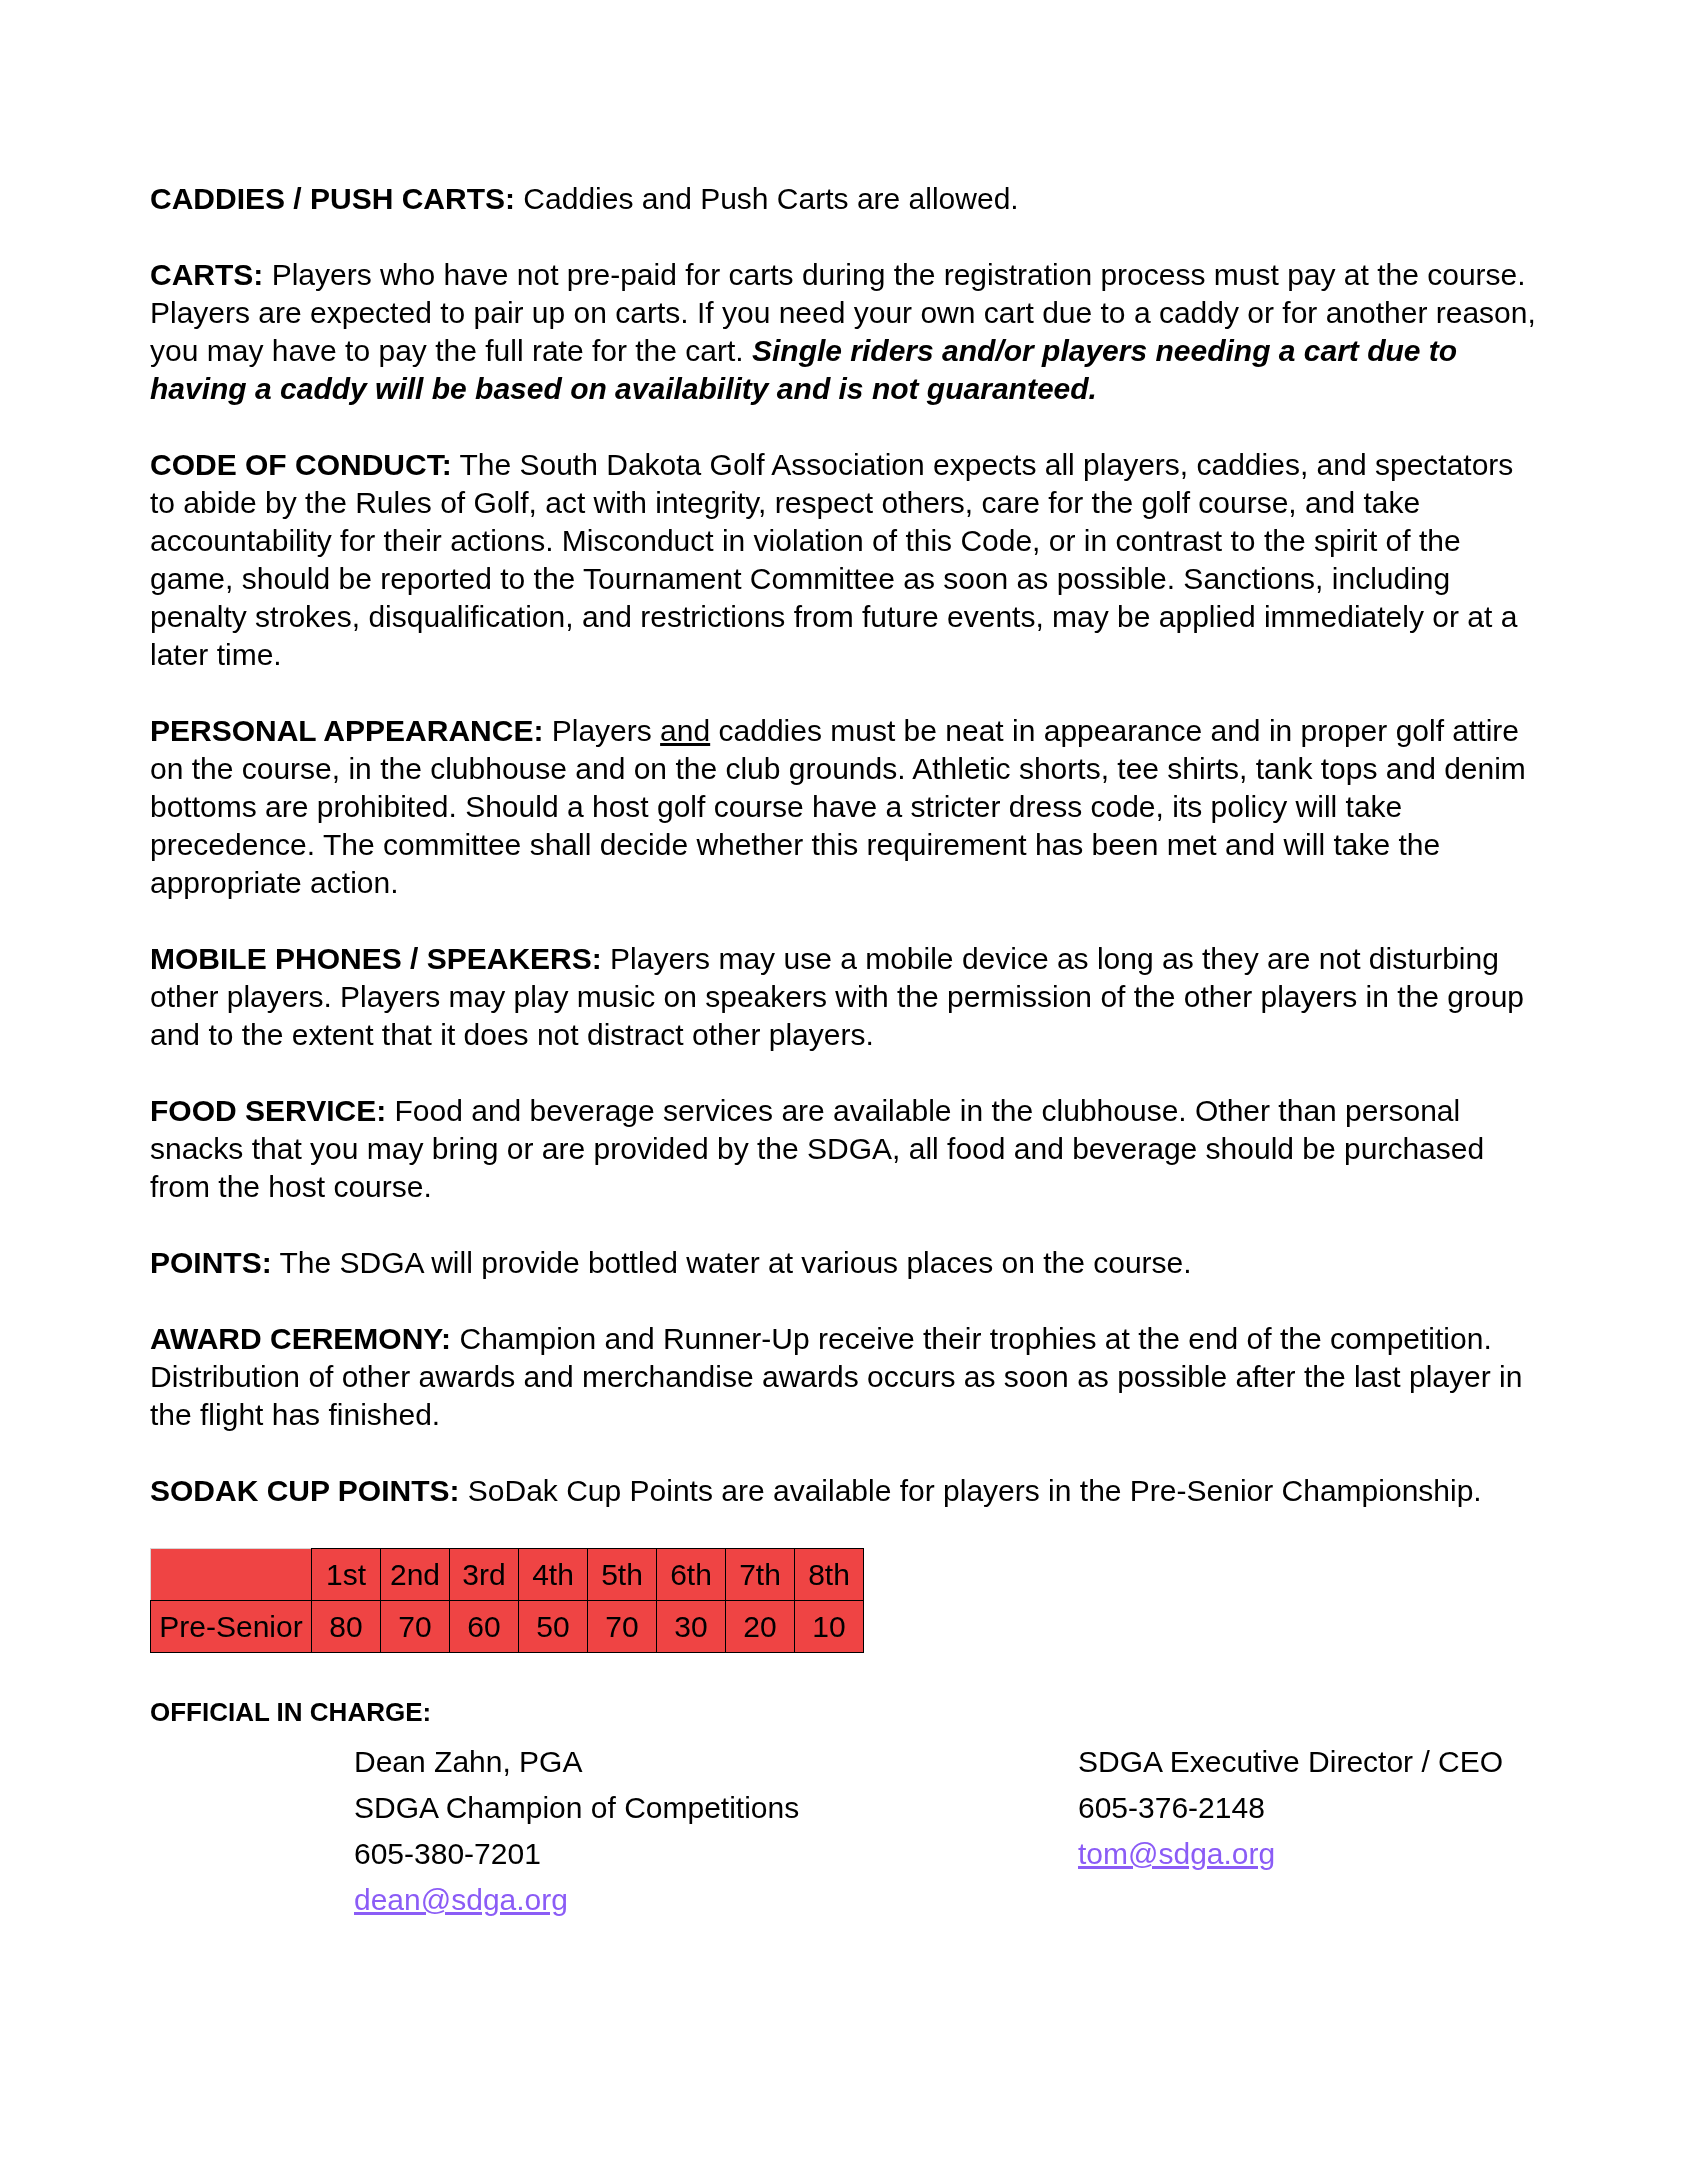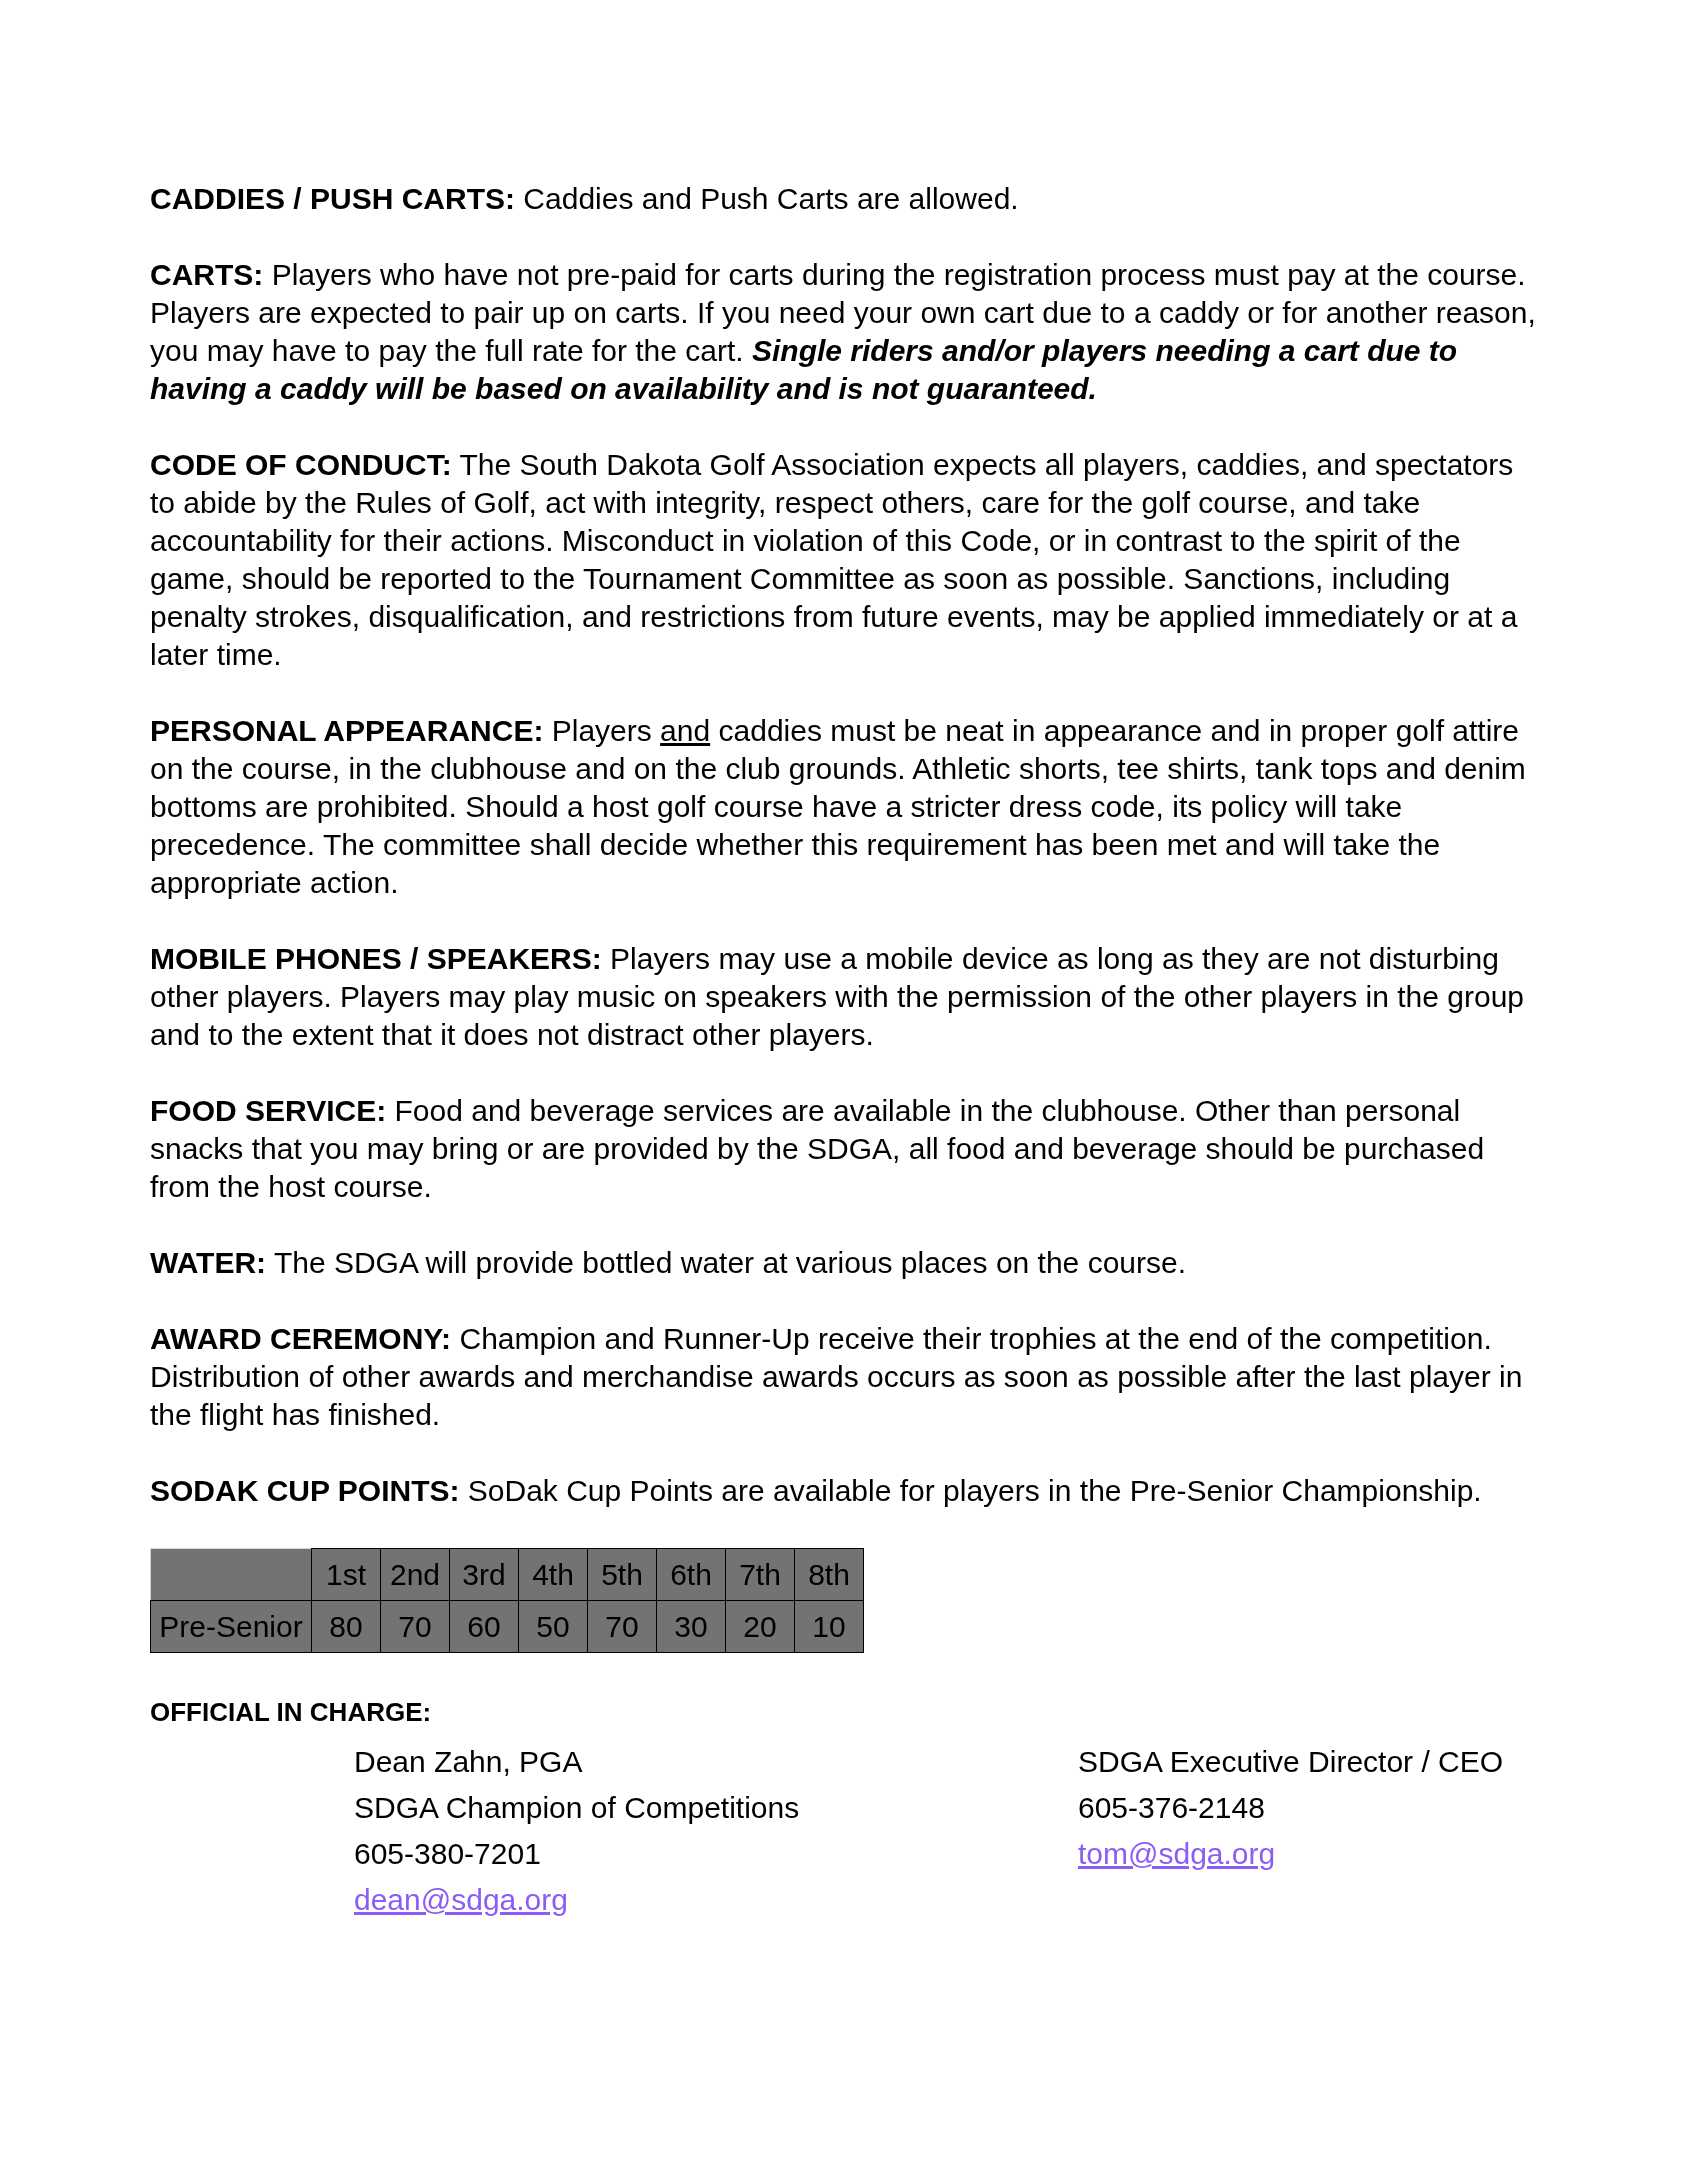--- a/index.html
+++ b/index.html
@@ -30,21 +30,21 @@
     border-collapse: collapse;
     margin: 34px 0 0 0;
   }
   table.points td {
     border: 1.7px solid #000000;
     height: 51px;
     padding: 0 5px;
     font-size: 30px;
     text-align: center;
     vertical-align: middle;
-    background: #737373;
+    background: #ef4444;
   }
   table.points td.rowlabel { width: 150px; }
   table.points td.pcell { width: 58px; }
   table.points td.corner {
     border-top: 1.7px solid #d6d6d6;
     border-left: 1.7px solid #d6d6d6;
   }
 
   p.oic-heading {
     margin: 40px 0 0 0;
@@ -91,21 +91,21 @@
 
   <p class="para">
     <span class="lbl">MOBILE PHONES / SPEAKERS:</span><span> Players may use a mobile device as long as they are not disturbing other players. Players may play music on speakers with the permission of the other players in the group and to the extent that it does not distract other players.</span>
   </p>
 
   <p class="para">
     <span class="lbl">FOOD SERVICE:</span><span> Food and beverage services are available in the clubhouse. Other than personal snacks that you may bring or are provided by the SDGA, all food and beverage should be purchased from the host course.</span>
   </p>
 
   <p class="para">
-    <span class="lbl">WATER:</span><span> The SDGA will provide bottled water at various places on the course.</span>
+    <span class="lbl">POINTS:</span><span> The SDGA will provide bottled water at various places on the course.</span>
   </p>
 
   <p class="para">
     <span class="lbl">AWARD CEREMONY:</span><span> Champion and Runner-Up receive their trophies at the end of the competition. Distribution of other awards and merchandise awards occurs as soon as possible after the last player in the flight has finished.</span>
   </p>
 
   <p class="para">
     <span class="lbl">SODAK CUP POINTS:</span><span> SoDak Cup Points are available for players in the Pre-Senior Championship.</span>
   </p>
 

